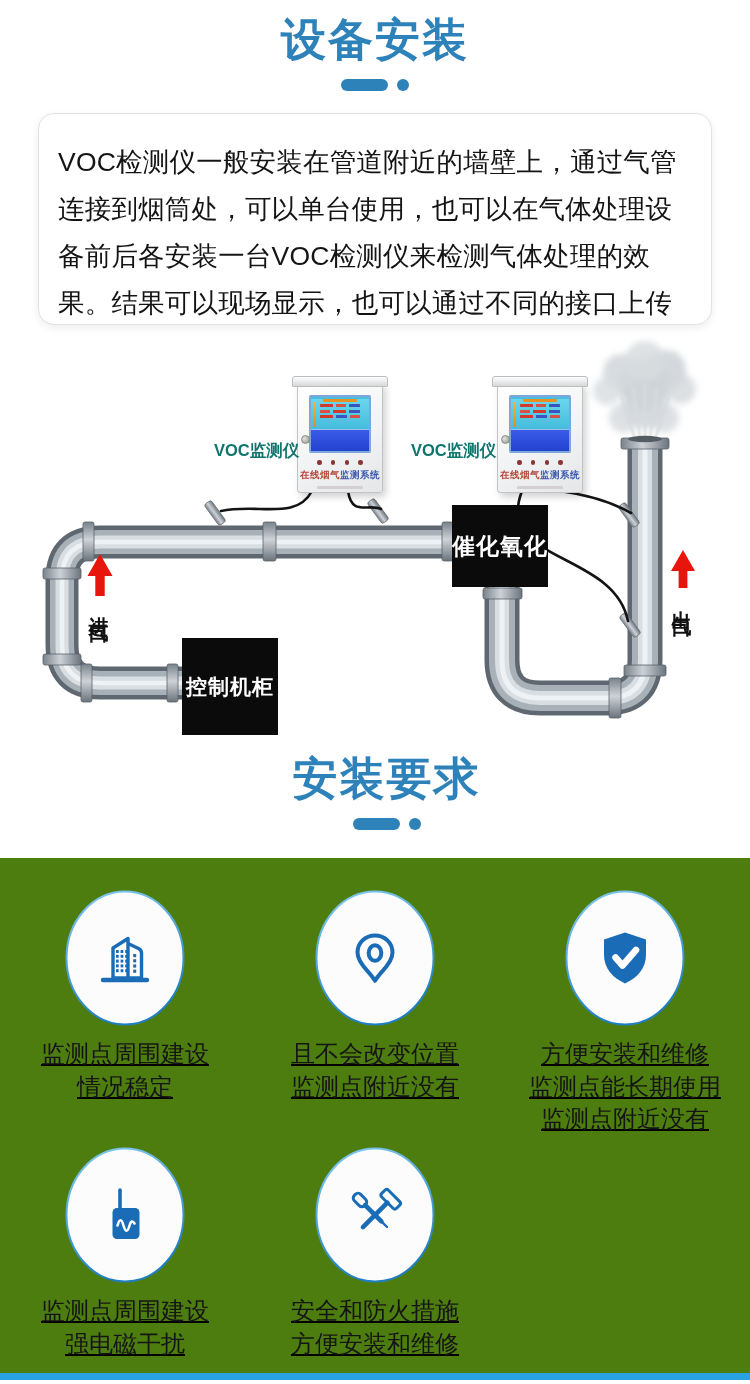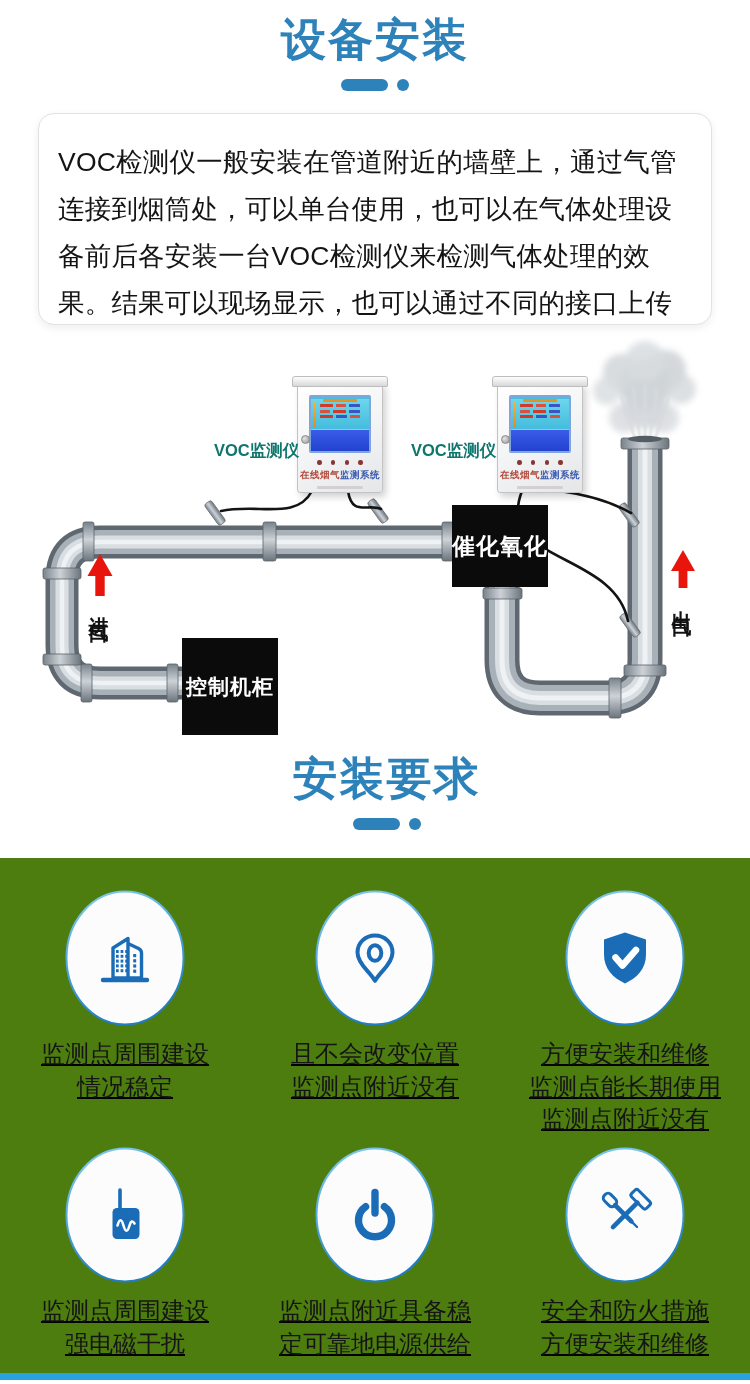--- a/index.html
+++ b/index.html
@@ -377,33 +377,20 @@
           <line x1="30" y1="28" x2="30" y2="10" stroke="currentColor" stroke-width="3.6" stroke-linecap="round"></line>
           <path d="M27.5 45.5 C29.5 38.5 31.5 38.5 33.5 45.5 C35.5 52.5 37.5 52.5 39.5 45.5 C40.8 41 42.6 40.2 44.5 43.5" fill="none" stroke="#ffffff" stroke-width="2.6" stroke-linecap="round"></path>
         </g>
       </svg>
       <div class="req-text">
         <div>监测点周围建设</div>
         <div>强电磁干扰</div>
       </div>
     </div>
 
-    <div class="req-cell">
-      <svg class="icon-circle" width="124" height="138" viewBox="0 0 124 138">
-        <ellipse cx="62" cy="69" rx="58.5" ry="66.5" fill="#fcfcfd" stroke="url(#circGrad)" stroke-width="2"></ellipse>
-        <g transform="translate(27,34)" style="color:var(--icon-blue,#1a6cb7)" stroke="currentColor" fill="none" stroke-linecap="round">
-          <path d="M25.6 26.7 A16.5 16.5 0 1 0 44.4 26.7" stroke-width="7.4"></path>
-          <line x1="35" y1="12.5" x2="35" y2="33" stroke-width="7.4"></line>
-        </g>
-      </svg>
-      <div class="req-text">
-        <div>监测点附近具备稳</div>
-        <div>定可靠地电源供给</div>
-      </div>
-    </div>
 
     <div class="req-cell">
       <svg class="icon-circle" width="124" height="138" viewBox="0 0 124 138">
         <ellipse cx="62" cy="69" rx="58.5" ry="66.5" fill="#fcfcfd" stroke="url(#circGrad)" stroke-width="2"></ellipse>
         <g transform="translate(27,34)" style="color:var(--icon-blue,#1a6cb7)" stroke="currentColor" fill="none" stroke-width="3" stroke-linejoin="round" stroke-linecap="round">
           <g transform="rotate(-45 35 35)">
             <rect x="30.5" y="6.5" width="9" height="14.5" rx="3.8"></rect>
             <line x1="35" y1="21" x2="35" y2="44" stroke-width="4.6"></line>
             <line x1="35" y1="44" x2="35" y2="52" stroke-width="2.4"></line>
           </g>

